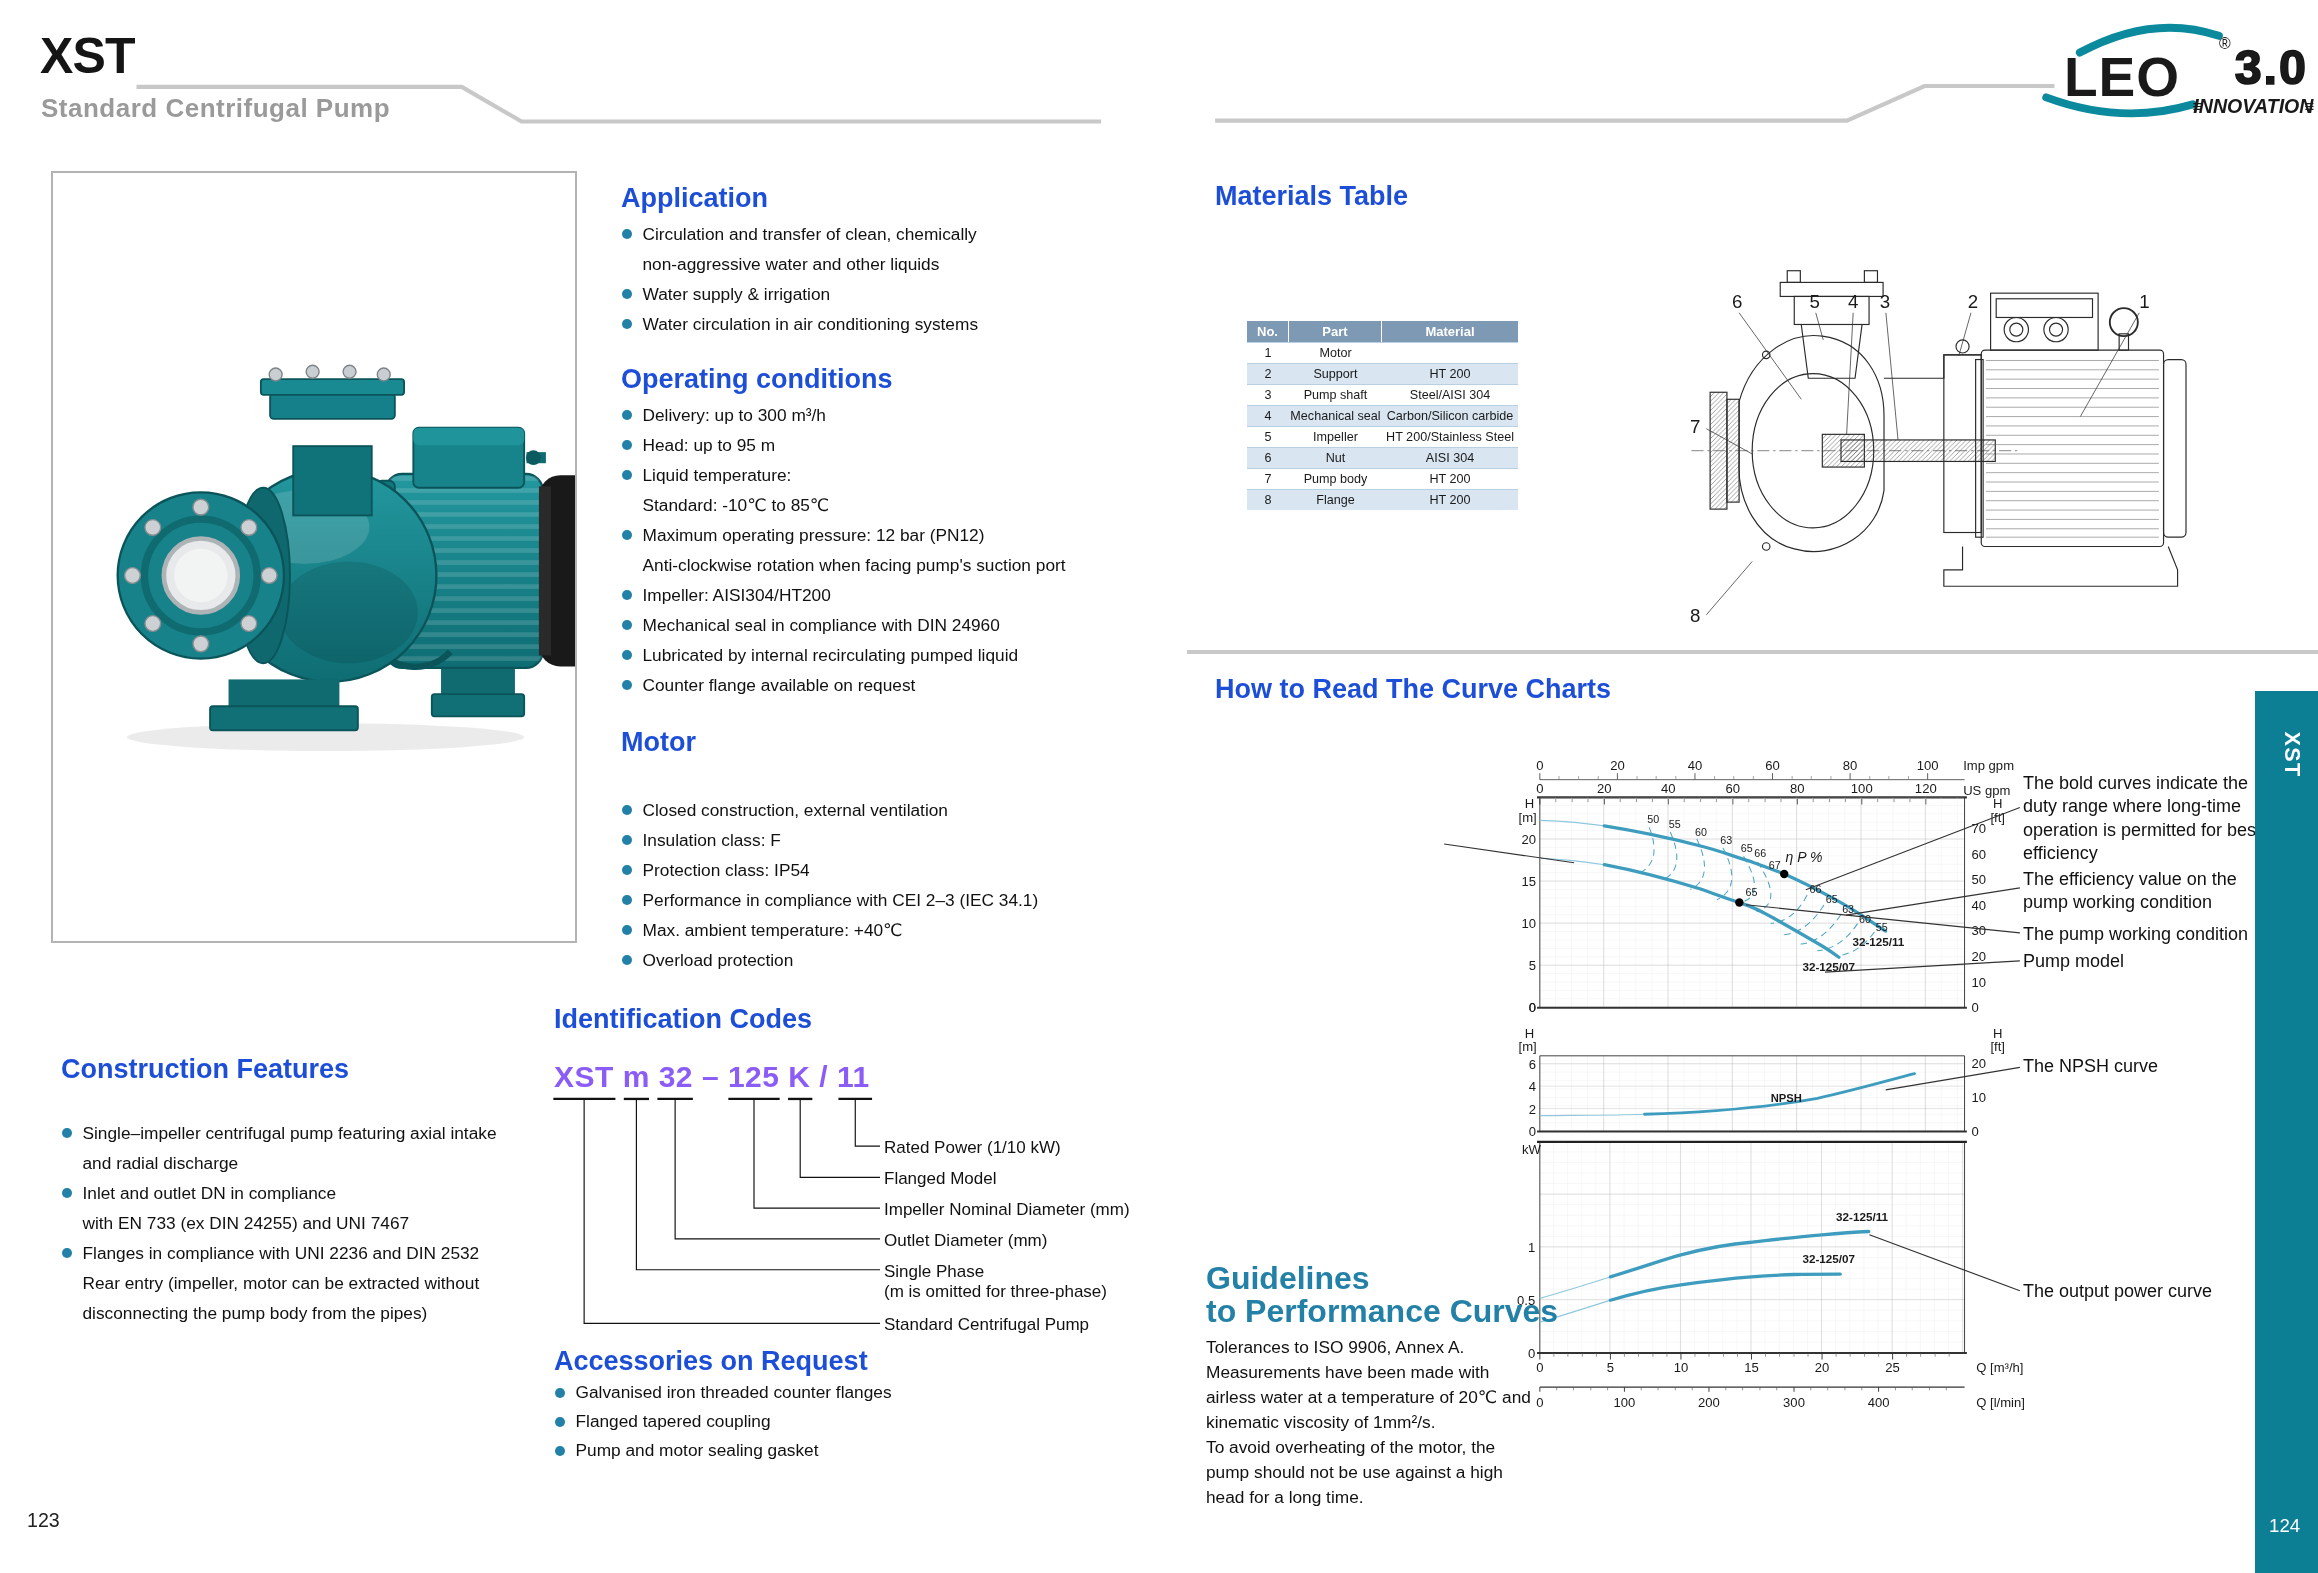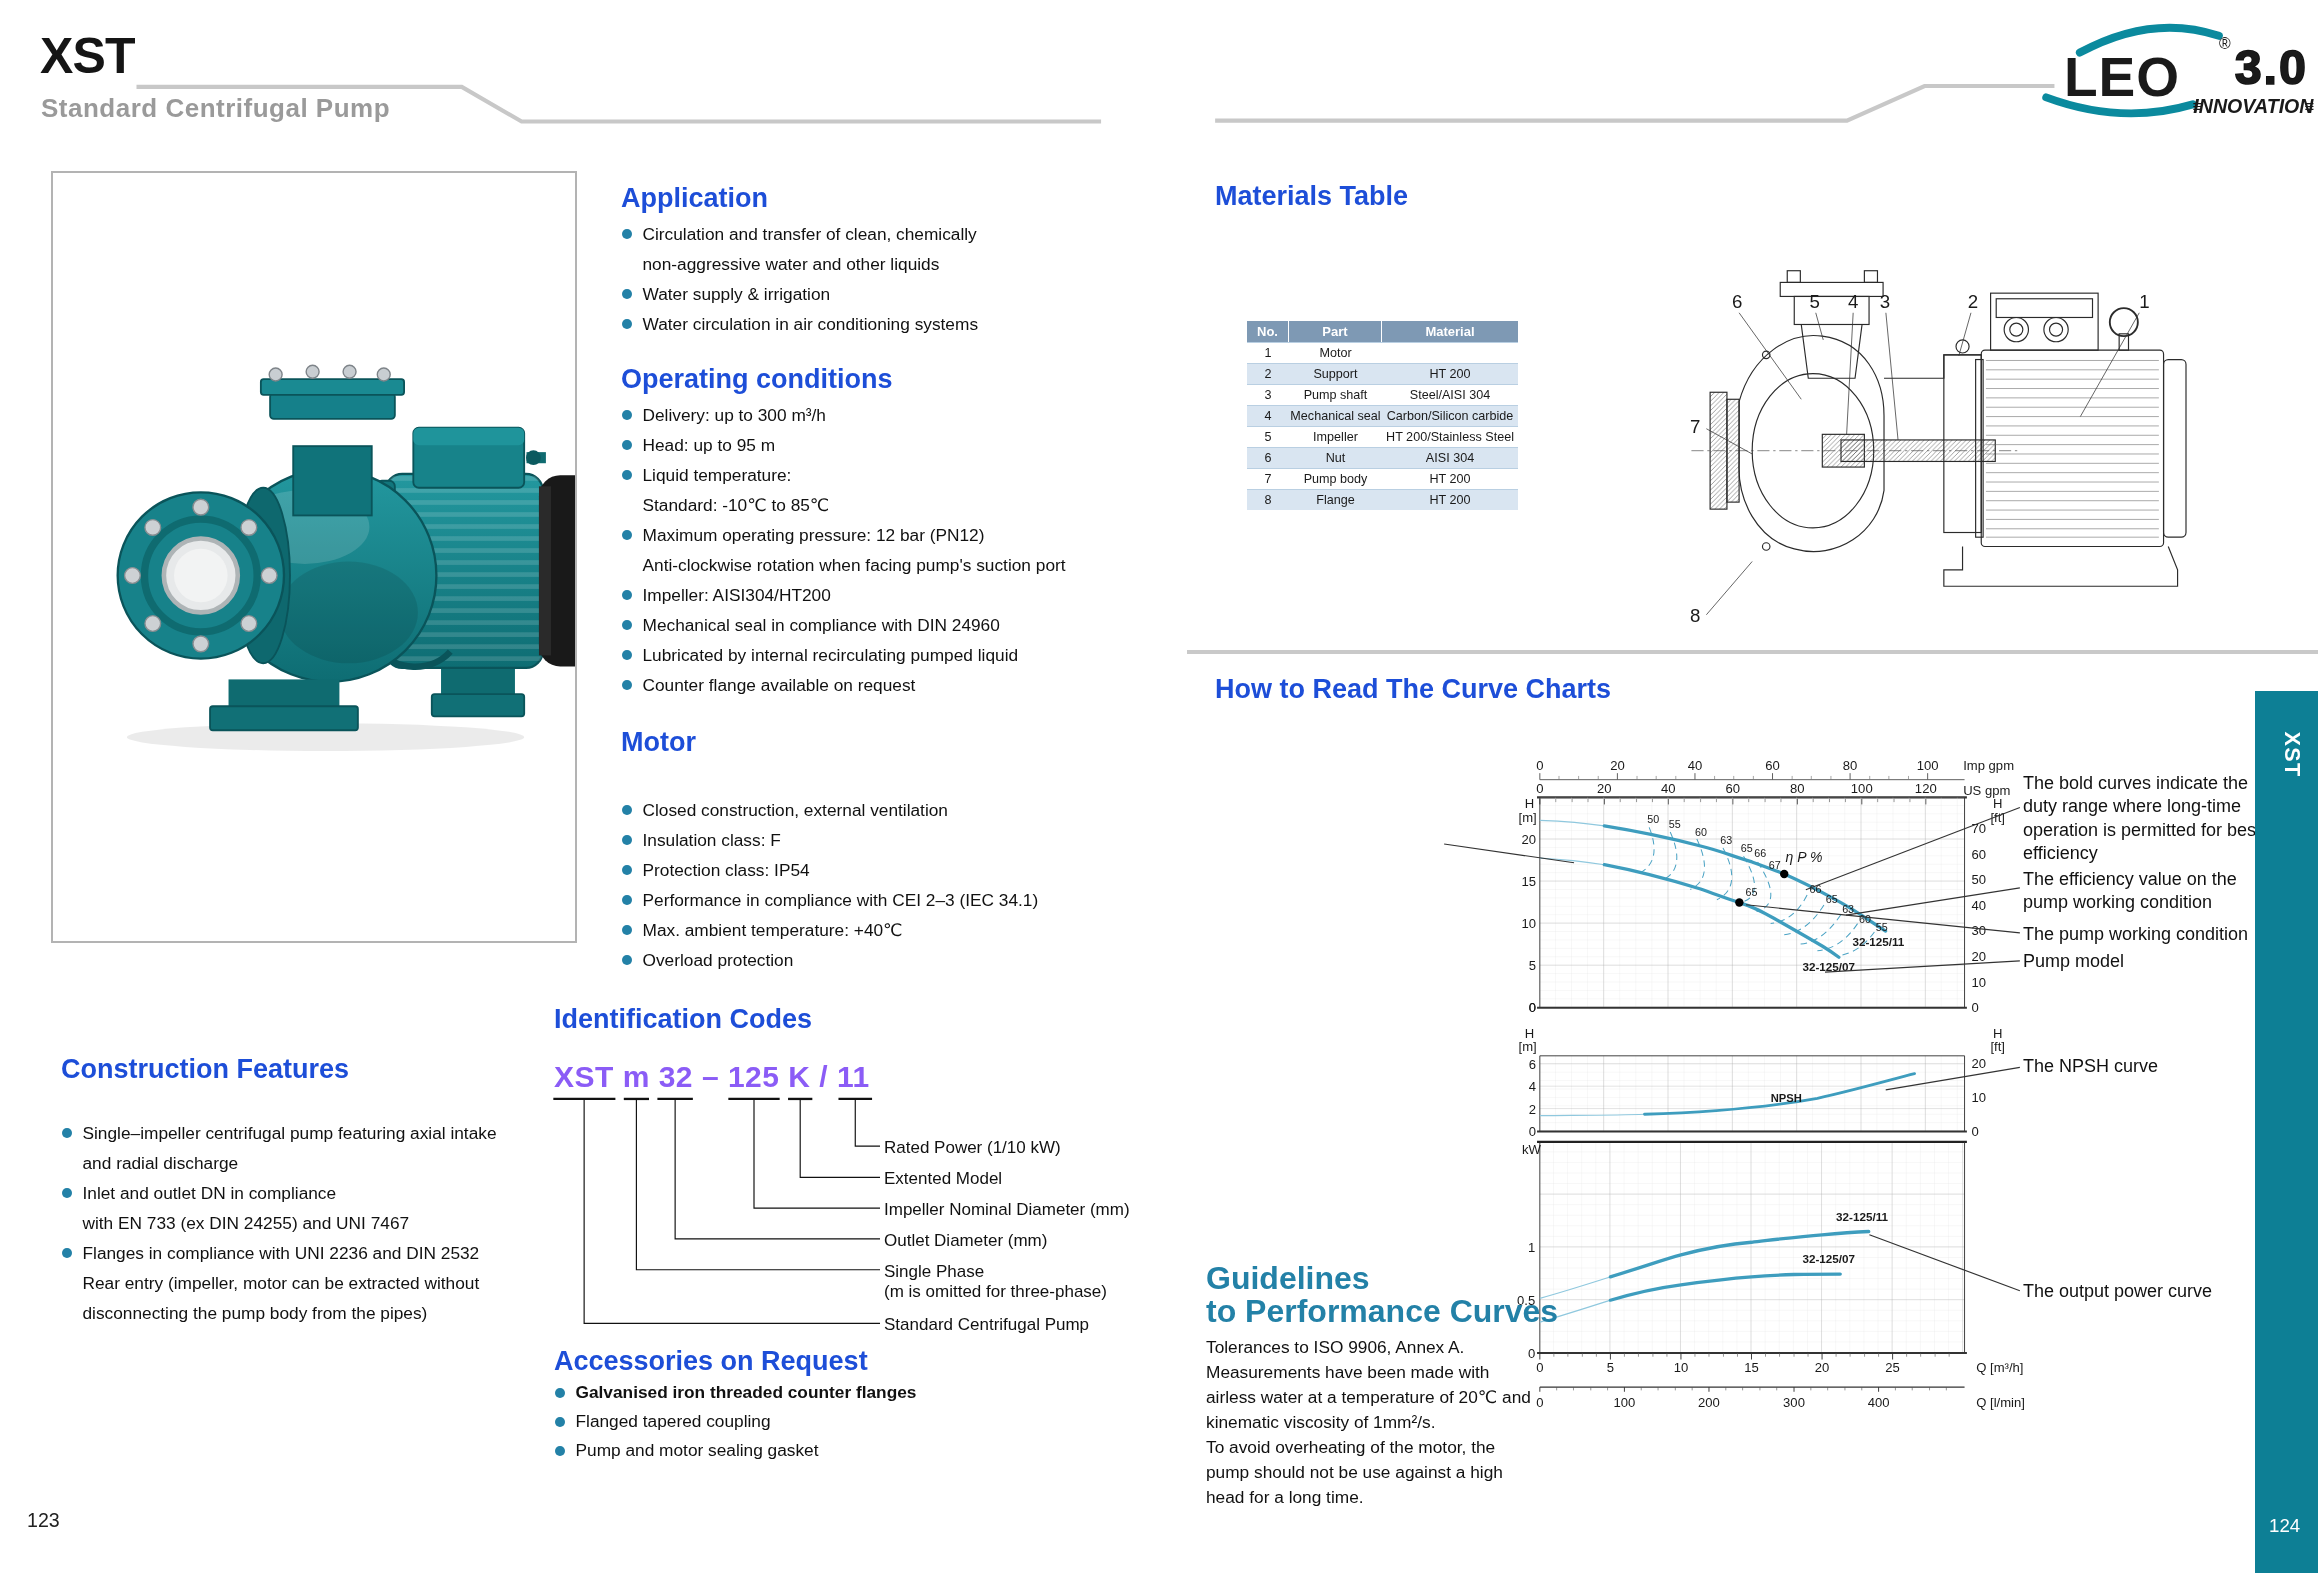--- a/index.html
+++ b/index.html
@@ -149,30 +149,30 @@
     <g stroke="#111" stroke-width="2.5" fill="none">
       <path d="M682,62 V163 H735"></path>
         <path d="M564,62 V230 H735"></path>
         <path d="M465,62 V296 H735"></path>
       <path d="M296,62 V362 H735"></path>
         <path d="M213,62 V428 H735"></path>
         <path d="M101,62 V543 H735"></path>
     </g>
   </svg>
   <div class="abs idlabel" style="left:884px;top:1138px;">Rated Power (1/10 kW)</div>
-  <div class="abs idlabel" style="left:884px;top:1169px;">Extented Model</div>
+  <div class="abs idlabel" style="left:884px;top:1169px;">Flanged Model</div>
   <div class="abs idlabel" style="left:884px;top:1200px;">Impeller Nominal Diameter (mm)</div>
   <div class="abs idlabel" style="left:884px;top:1231px;">Outlet Diameter (mm)</div>
   <div class="abs idlabel" style="left:884px;top:1262px;">Single Phase</div>
   <div class="abs idlabel" style="left:884px;top:1282px;">(m is omitted for three-phase)</div>
   <div class="abs idlabel" style="left:884px;top:1315px;">Standard Centrifugal Pump</div>
 
   <div class="abs stitle" style="left:554px;top:1346px;">Accessories on Request</div>
   <div class="abs" style="left:554px;top:1378px;">
-    <div class="li b" style="line-height:29px;font-weight:bold;"><span>Galvanised iron threaded counter flanges</span></div>
+    <div class="li b" style="line-height:29px;"><span>Galvanised iron threaded counter flanges</span></div>
     <div class="li b" style="line-height:29px;"><span>Flanged tapered coupling</span></div>
     <div class="li b" style="line-height:29px;"><span>Pump and motor sealing gasket</span></div>
   </div>
 
   <div class="abs pageno" style="left:27px;top:1509px;">123</div>
 
   <svg class="abs" style="left:2033px;top:18.7px;" width="285" height="112" viewBox="0 0 610 240">
     <path d="M100,72 Q255,-12 398,36" stroke="#0b8a9e" stroke-width="17" fill="none" stroke-linecap="round"></path>
     <path d="M28,168 Q190,228 342,183" stroke="#0b8a9e" stroke-width="17" fill="none" stroke-linecap="round"></path>
     <text x="66" y="166" font-size="118" font-weight="800" fill="#0b8a9e" letter-spacing="2">LEO</text>

